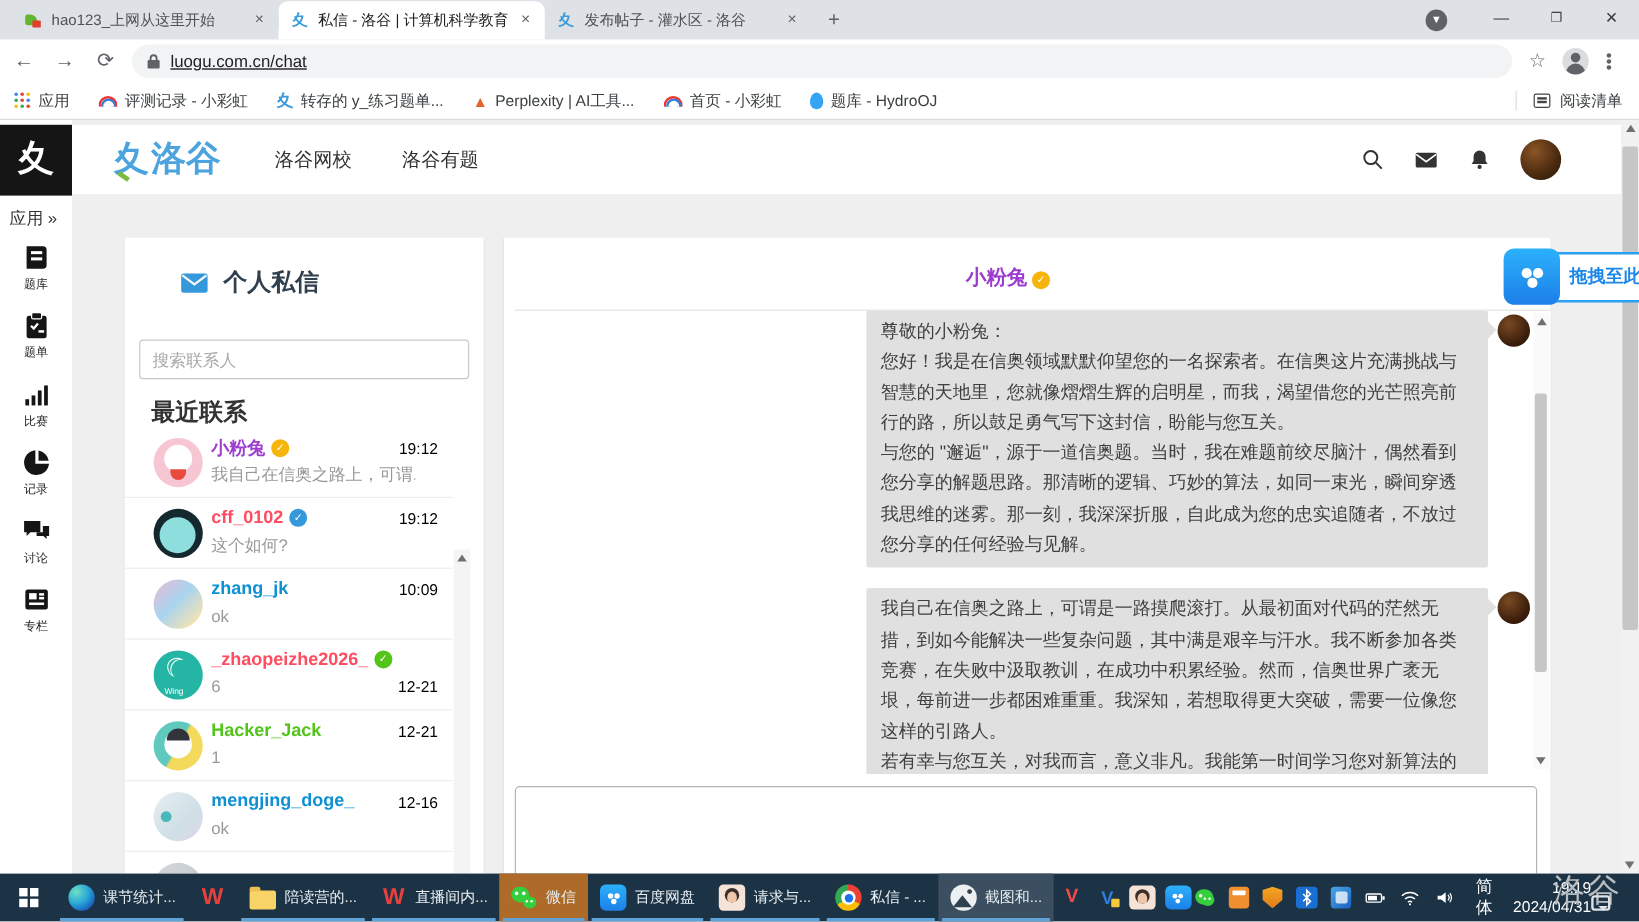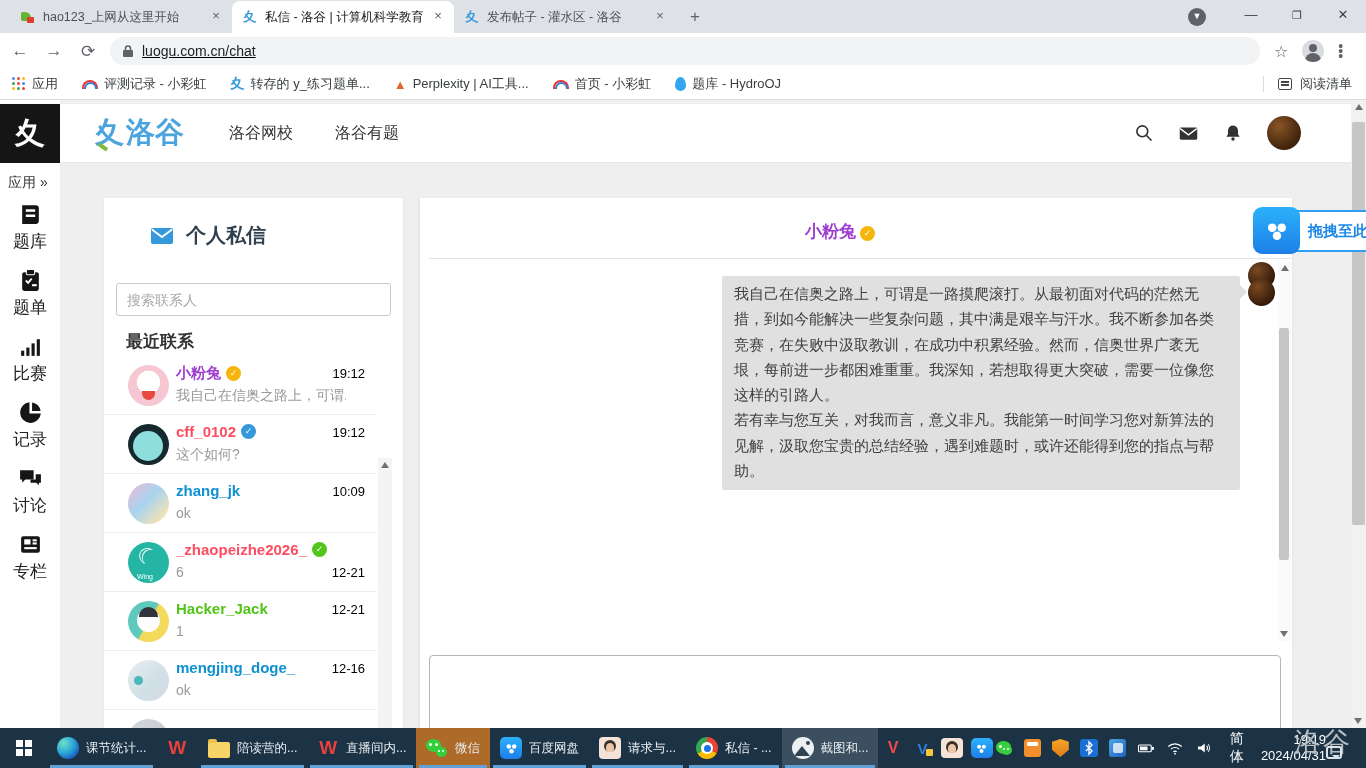--- a/index.html
+++ b/index.html
@@ -55,30 +55,30 @@
   #siteheader { position:absolute; left:60px; top:4px; width:1291px; height:59px; background:#fff; border-bottom:1px solid #e8e8e8; display:flex; align-items:center; }
   #lglogo { margin-left:35px; font-size:29px; font-weight:bold; color:#4ba4dd; display:flex; align-items:center; }
   #lglogo .mark { position:relative; margin-right:2px; }
   #lglogo .mark:after { content:""; position:absolute; left:3px; bottom:4px; width:10px; height:4px; background:#7cbb3f; transform:rotate(35deg); }
   .topnav { margin-left:45px; display:flex; gap:42px; font-size:16px; color:#333; }
   .hdr-icons { margin-left:auto; display:flex; align-items:center; gap:24px; padding-right:50px; }
   .hdr-avatar { width:34px; height:34px; border-radius:50%; background:radial-gradient(circle at 35% 30%,#8a5526,#4a2a10 60%,#2a1505); }
 
   #applabel { position:absolute; left:8px; top:74px; font-size:14px; color:#333; z-index:4; }
   #sidemenu { position:absolute; left:0; top:102px; width:60px; display:flex; flex-direction:column; gap:15px; }
-  .smitem { display:flex; flex-direction:column; align-items:center; gap:3px; font-size:17px; color:#222;text-align:center; }
+  .smitem { display:flex; flex-direction:column; align-items:center; gap:3px; font-size:10px; color:#222;text-align:center; }
   .smitem svg { width:25px; height:25px; }
 
   .panel { background:#fff; box-shadow:0 1px 3px rgba(0,0,0,.07); }
   #contacts { position:absolute; left:104px; top:98px; width:299px; bottom:40px; overflow:hidden; }
   #pm-title { position:absolute; left:46px; top:24px; display:flex; align-items:center; gap:12px; font-size:20px; font-weight:bold; color:#31404e; }
   #pm-title svg { width:24px; height:24px; }
   #pm-search { position:absolute; left:12px; top:85px; width:275px; height:33px; border:1px solid #c9c9c9; border-radius:3px; padding:0 10px; font-size:14px; color:#333; outline:none; font-family:inherit; }
   #pm-search::placeholder { color:#a9a9a9; }
-  #pm-section { position:absolute; left:22px; top:132px; font-size:17px; font-weight:bold; color:#333; }
+  #pm-section { position:absolute; left:22px; top:132px; font-size:20px; font-weight:bold; color:#333; }
   #pm-list { position:absolute; left:0; top:158px; right:26px; }
   .crow { position:relative; height:59px; border-bottom:1px solid #ededed; }
   .cava { position:absolute; left:24px; top:9px; width:41px; height:41px; border-radius:50%; overflow:hidden; }
   .cname { position:absolute; left:72px; top:8px; font-size:15px; font-weight:bold; display:flex; align-items:center; gap:5px; max-width:195px; white-space:nowrap; }
   .ctime { position:absolute; right:12px; top:10px; font-size:13px; color:#000000; }
   .ctime.low { top:32px; }
   .cprev { position:absolute; left:72px; top:31px; font-size:14px; color:#999; white-space:nowrap; overflow:hidden; max-width:170px; }
   .badge { width:15px; height:15px; border-radius:50%; color:#fff; font-size:9px; line-height:15px; text-align:center; flex:0 0 15px; }
   
   .av-rabbit { background:radial-gradient(circle at 50% 42%,#fff 0 36%,#f6c7d2 38% 100%); position:relative; }
@@ -421,20 +421,23 @@
 
     </div>
   </div>
 
   <div id="chatp" class="panel">
     <div id="chat-title">
       <span>小粉兔</span><span class="badge" style="background:#f5b50a">✓</span>
     </div>
     <div id="messages">
       <div class="mrow">
+        <div class="bubble">尊敬的小粉兔：
+您好！我是在信奥领域默默仰望您的一名探索者。在信奥这片充满挑战与智慧的天地里，您就像熠熠生辉的启明星，而我，渴望借您的光芒照亮前行的路，所以鼓足勇气写下这封信，盼能与您互关。
+与您的 "邂逅"，源于一道信奥题。当时，我在难题前绞尽脑汁，偶然看到您分享的解题思路。那清晰的逻辑、巧妙的算法，如同一束光，瞬间穿透我思维的迷雾。那一刻，我深深折服，自此成为您的忠实追随者，不放过您分享的任何经验与见解。</div>
         <div class="mavatar"></div>
       </div>
       <div class="mrow">
         <div class="bubble">我自己在信奥之路上，可谓是一路摸爬滚打。从最初面对代码的茫然无措，到如今能解决一些复杂问题，其中满是艰辛与汗水。我不断参加各类竞赛，在失败中汲取教训，在成功中积累经验。然而，信奥世界广袤无垠，每前进一步都困难重重。我深知，若想取得更大突破，需要一位像您这样的引路人。
 若有幸与您互关，对我而言，意义非凡。我能第一时间学习您对新算法的见解，汲取您宝贵的总结经验，遇到难题时，或许还能得到您的指点与帮助。</div>
         <div class="mavatar"></div>
       </div>
       <div id="m-scroll" class="sb">
         <div class="tri-up"></div>
         <div class="thumb"></div>

